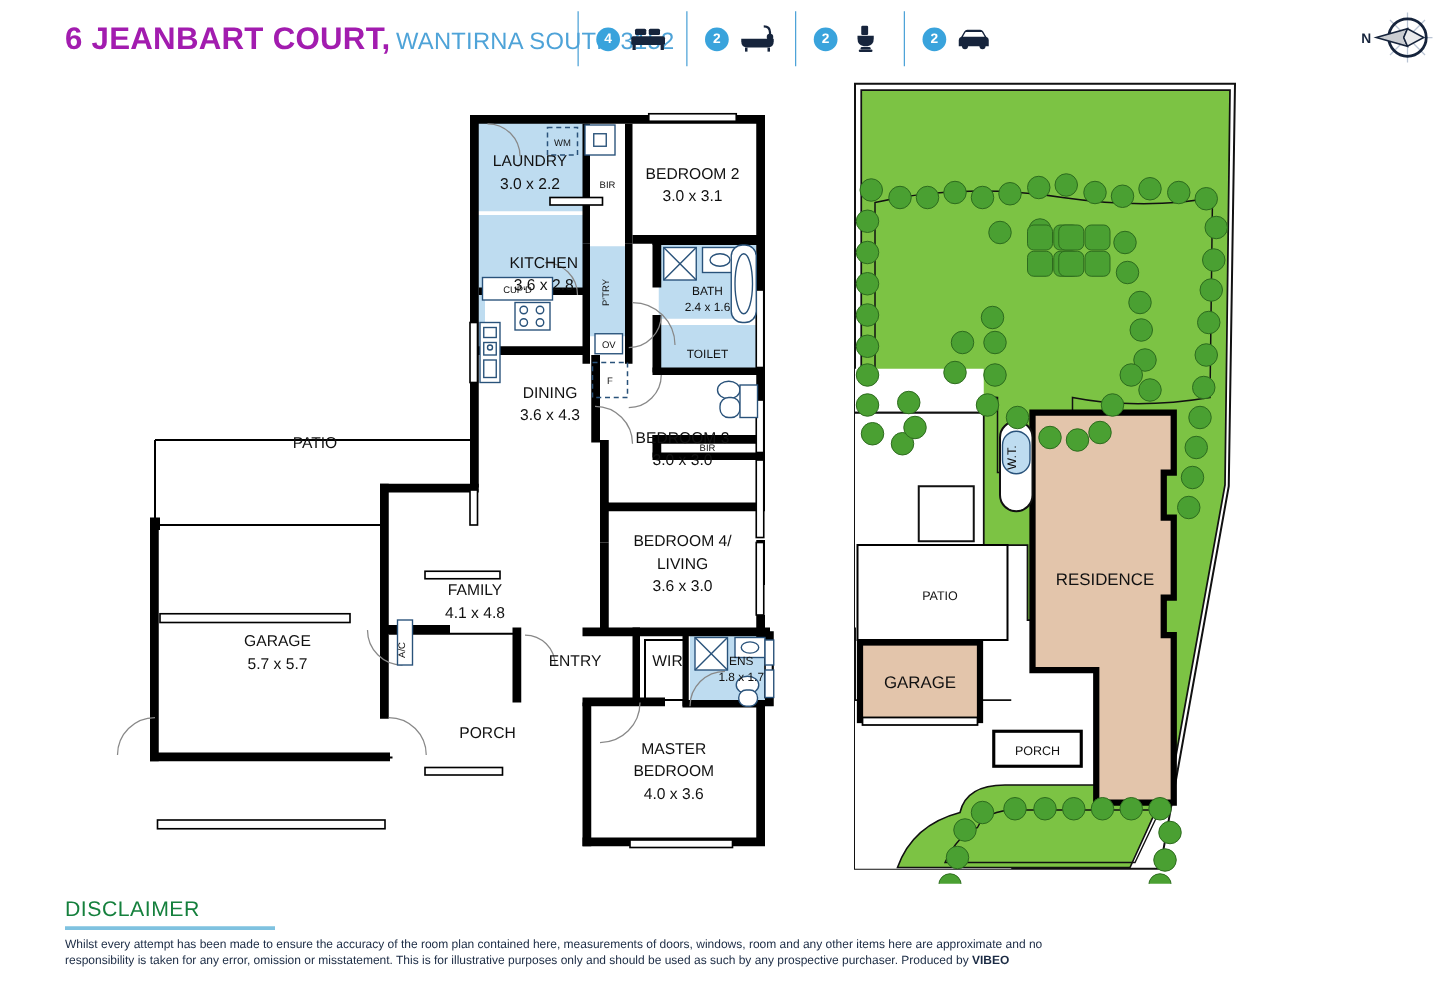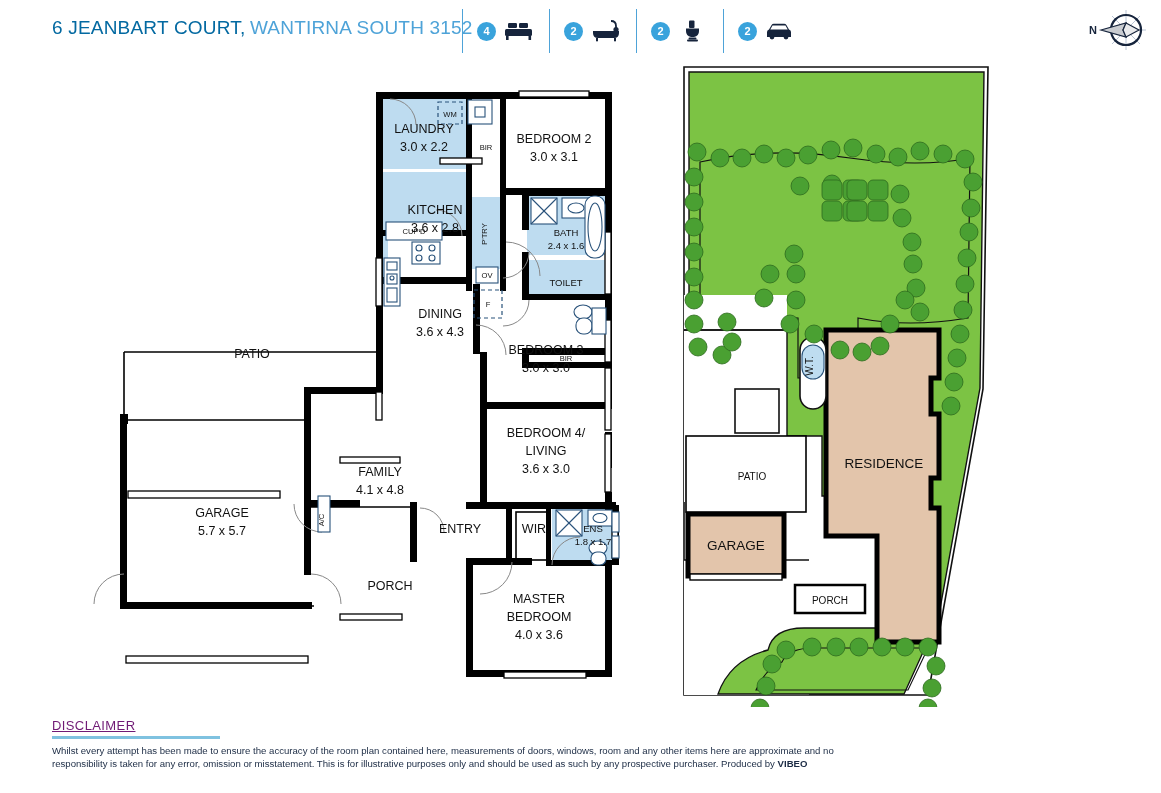--- a/index.html
+++ b/index.html
@@ -1,40 +1,40 @@
 <!DOCTYPE html>
 <html><head>
 <meta charset="utf-8">
 <style>
   html,body{margin:0;padding:0;background:#fff;}
   body{width:1161px;height:793px;position:relative;font-family:"Liberation Sans",sans-serif;overflow:hidden;}
 
   
   #header{position:absolute;left:0;top:0;width:1161px;height:62px;}
   #addr-block{position:absolute;left:52px;top:17px;white-space:nowrap;}
-  .addr-main{font-size:19px;font-weight:normal;color:#0369a1;letter-spacing:.2px;}
+  .addr-main{font-size:25px;font-weight:bold;color:#a21caf;letter-spacing:.2px;}
   .addr-sub{font-size:19px;font-weight:normal;color:#4ea3d8;letter-spacing:.2px;}
 
   #feature-bar{position:absolute;left:462px;top:8px;height:46px;display:flex;align-items:center;}
   .feat-div{width:1px;height:44px;background:#4ea3d8;margin:0 14px 0 0;}
   .feat{display:flex;align-items:center;margin-right:14px;}
   .badge{width:19px;height:19px;border-radius:50%;background:#39a3dc;color:#fff;font-size:11px;
          font-weight:bold;display:flex;align-items:center;justify-content:center;margin-right:7px;}
   .featicon{width:32px;height:26px;display:flex;align-items:center;justify-content:center;}
   .featicon svg{display:block;}
 
   #compass{position:absolute;left:1085px;top:8px;width:66px;height:44px;}
 
   
   #plan{position:absolute;left:0;top:62px;width:993px;height:645px;}
   #plan svg{display:block;}
 
   
   #disclaimer{position:absolute;left:52px;top:718px;width:790px;}
-  .disc-title{font-size:13px;color:#701a75;letter-spacing:.4px;padding-bottom:2px;text-decoration:underline;}
+  .disc-title{font-size:17px;color:#15803d;letter-spacing:.4px;padding-bottom:2px;}
   .disc-rule{width:168px;height:2.5px;background:#7fc2e0;margin:1px 0 5px 0;}
   .disc-body{font-size:9.6px;line-height:13.6px;color:#1b2b44;}
   .disc-body b{font-weight:bold;}
 </style>
 </head>
 <body>
 
 <div id="header">
 
   <div id="addr-block">

